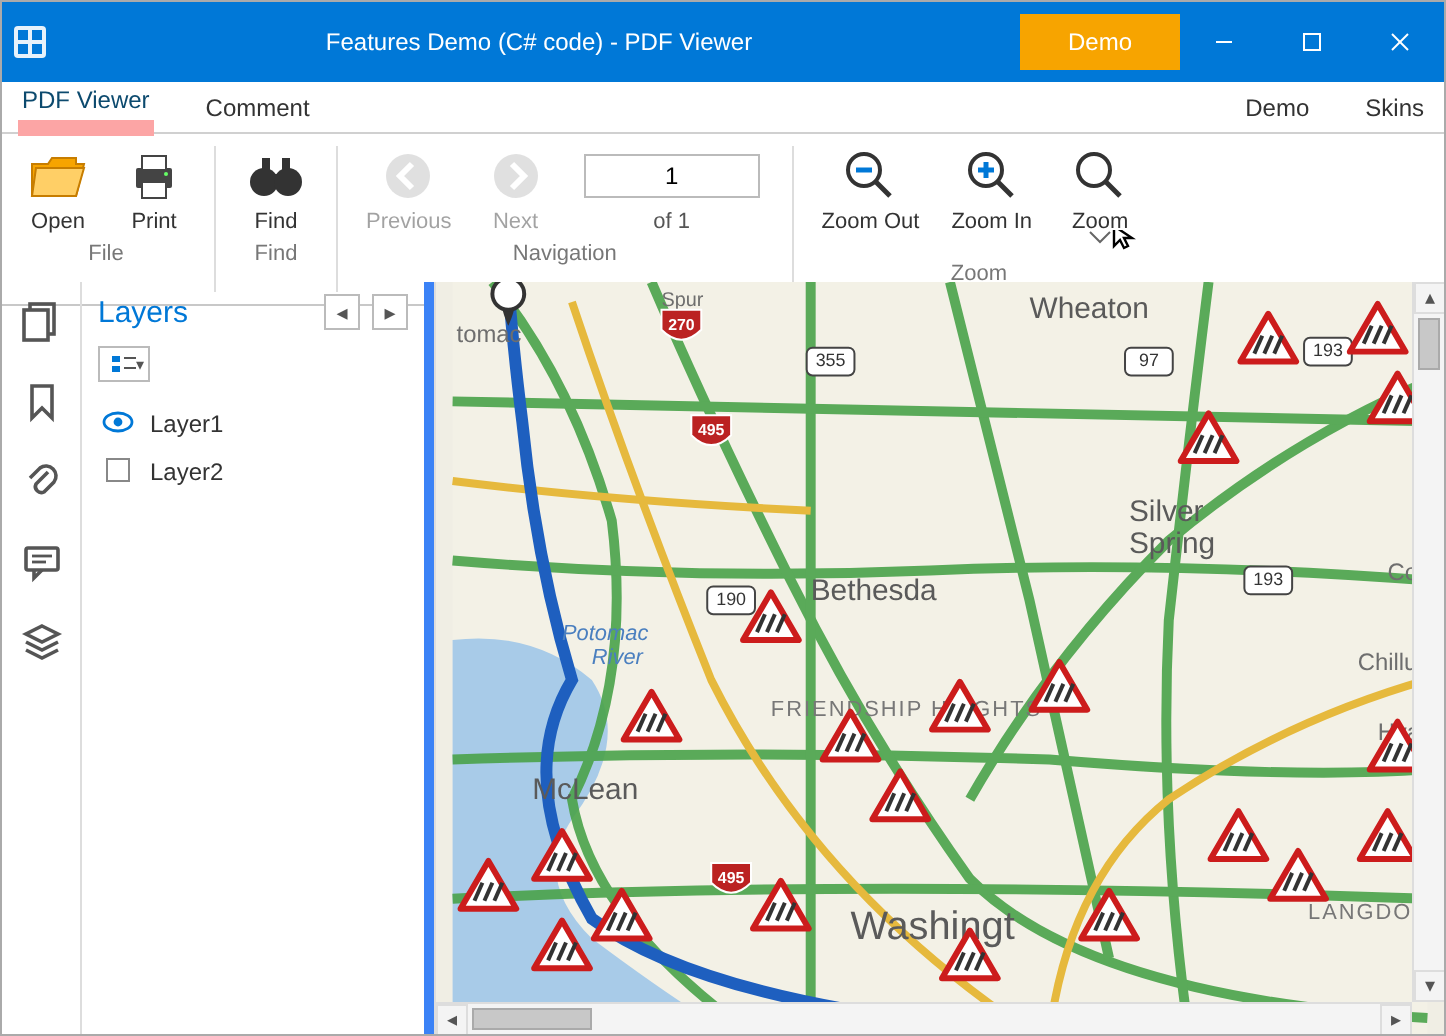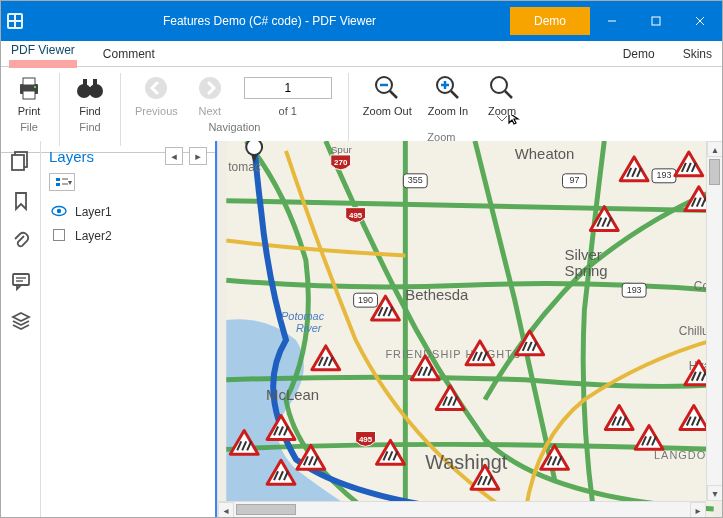--- a/index.html
+++ b/index.html
@@ -29,21 +29,21 @@
   .rbtn .rlabel { font-size:11px; color:#333; padding-top:2px; text-align:center; line-height:12px; }
   .rbtn.disabled { opacity: 0.45; cursor:default; }
   .pageinput { width: 88px; height: 22px; border:1px solid #bbb; text-align:center; font-size:12px; margin-top:6px; }
   .ofn { font-size:11px; color:#555; padding-top:6px; }
 
   
   .bodyarea { position:absolute; top:140px; left:0; right:0; bottom:0; display:flex; }
   .sidestrip { width: 40px; border-right:1px solid #ddd; display:flex; flex-direction:column; align-items:center; padding-top:8px; gap:16px; }
   .sidestrip .sicon { width:24px; height:24px; display:flex; align-items:center; justify-content:center; cursor:pointer; color:#444; }
 
-  .layerspanel { width: 176px; border-right:2px solid #3b82f6; display:flex; flex-direction:column; }
+  .layerspanel { width: 176px; border-right:5px solid #3b82f6; display:flex; flex-direction:column; }
   .layerspanel .lhdr { display:flex; align-items:center; padding: 6px 8px; gap:6px; }
   .layerspanel .lhdr .ltitle { color:#0078d7; font-size:15px; flex:1; }
   .layerspanel .navbtn { width:18px; height:18px; border:1px solid #bbb; display:flex; align-items:center; justify-content:center; font-size:11px; color:#555; cursor:pointer; background:#fff; }
   .layerspanel .toolbarrow { padding: 2px 8px 6px 8px; display:flex; align-items:center; }
   .layerspanel .toolbarrow .dd { width:26px; height:18px; border:1px solid #bbb; display:flex; align-items:center; justify-content:center; font-size:10px; position:relative; cursor:pointer; }
   .layerspanel .layerlist { padding: 2px 8px; font-size:12px; color:#333; }
   .layerspanel .lrow { display:flex; align-items:flex-end; gap:8px; padding:4px 2px; cursor:pointer; }
   .layerspanel .lrow .eye { width:16px; height:16px; display:flex; align-items:center; justify-content:center; }
   .layerspanel .lrow .box { width:12px; height:12px; border:1px solid #888; }
 
@@ -111,20 +111,29 @@
   <div class="tab">Demo</div>
   <div class="tab">Skins</div>
 </div>
 
 <div class="ribbon">
 
   <div class="rgroup">
     <div class="row">
       <div class="rbtn">
         <div class="ricon">
+          <svg width="30" height="28" viewBox="0 0 30 28">
+              <path d="M2 8 L10 8 L12 5 L24 5 L24 8 L28 8 L24 24 L2 24 Z" fill="#f7a400" stroke="#c77d00"></path>
+              <path d="M4 10 L28 10 L24 24 L2 24 Z" fill="#ffcf66" stroke="#c77d00"></path>
+            </svg>
+        </div>
+        <div class="rlabel">Open</div>
+      </div>
+      <div class="rbtn">
+        <div class="ricon">
           <svg width="28" height="28" viewBox="0 0 28 28">
               <rect x="5" y="10" width="18" height="10" rx="1" fill="#444"></rect>
               <rect x="8" y="4" width="12" height="7" fill="#fff" stroke="#444"></rect>
               <rect x="8" y="17" width="12" height="8" fill="#fff" stroke="#444"></rect>
               <circle cx="20" cy="13" r="1" fill="#6f6"></circle>
             </svg>
         </div>
         <div class="rlabel">Print</div>
       </div>
     </div>

